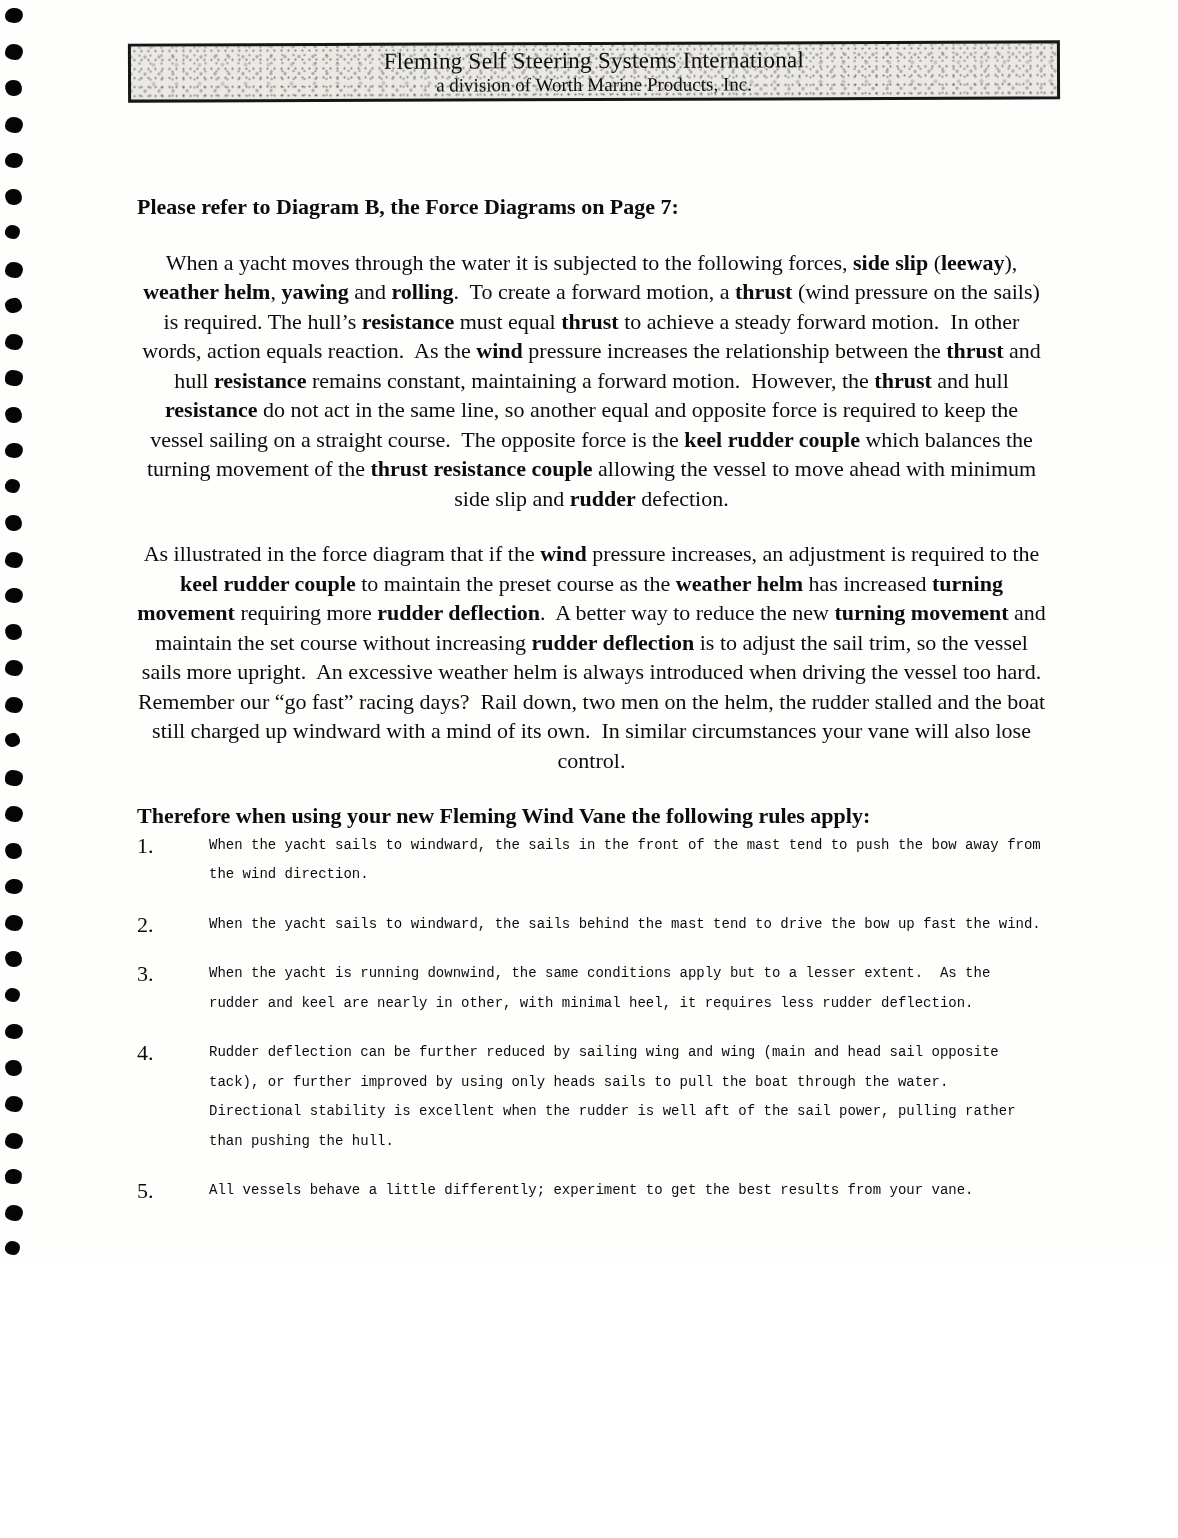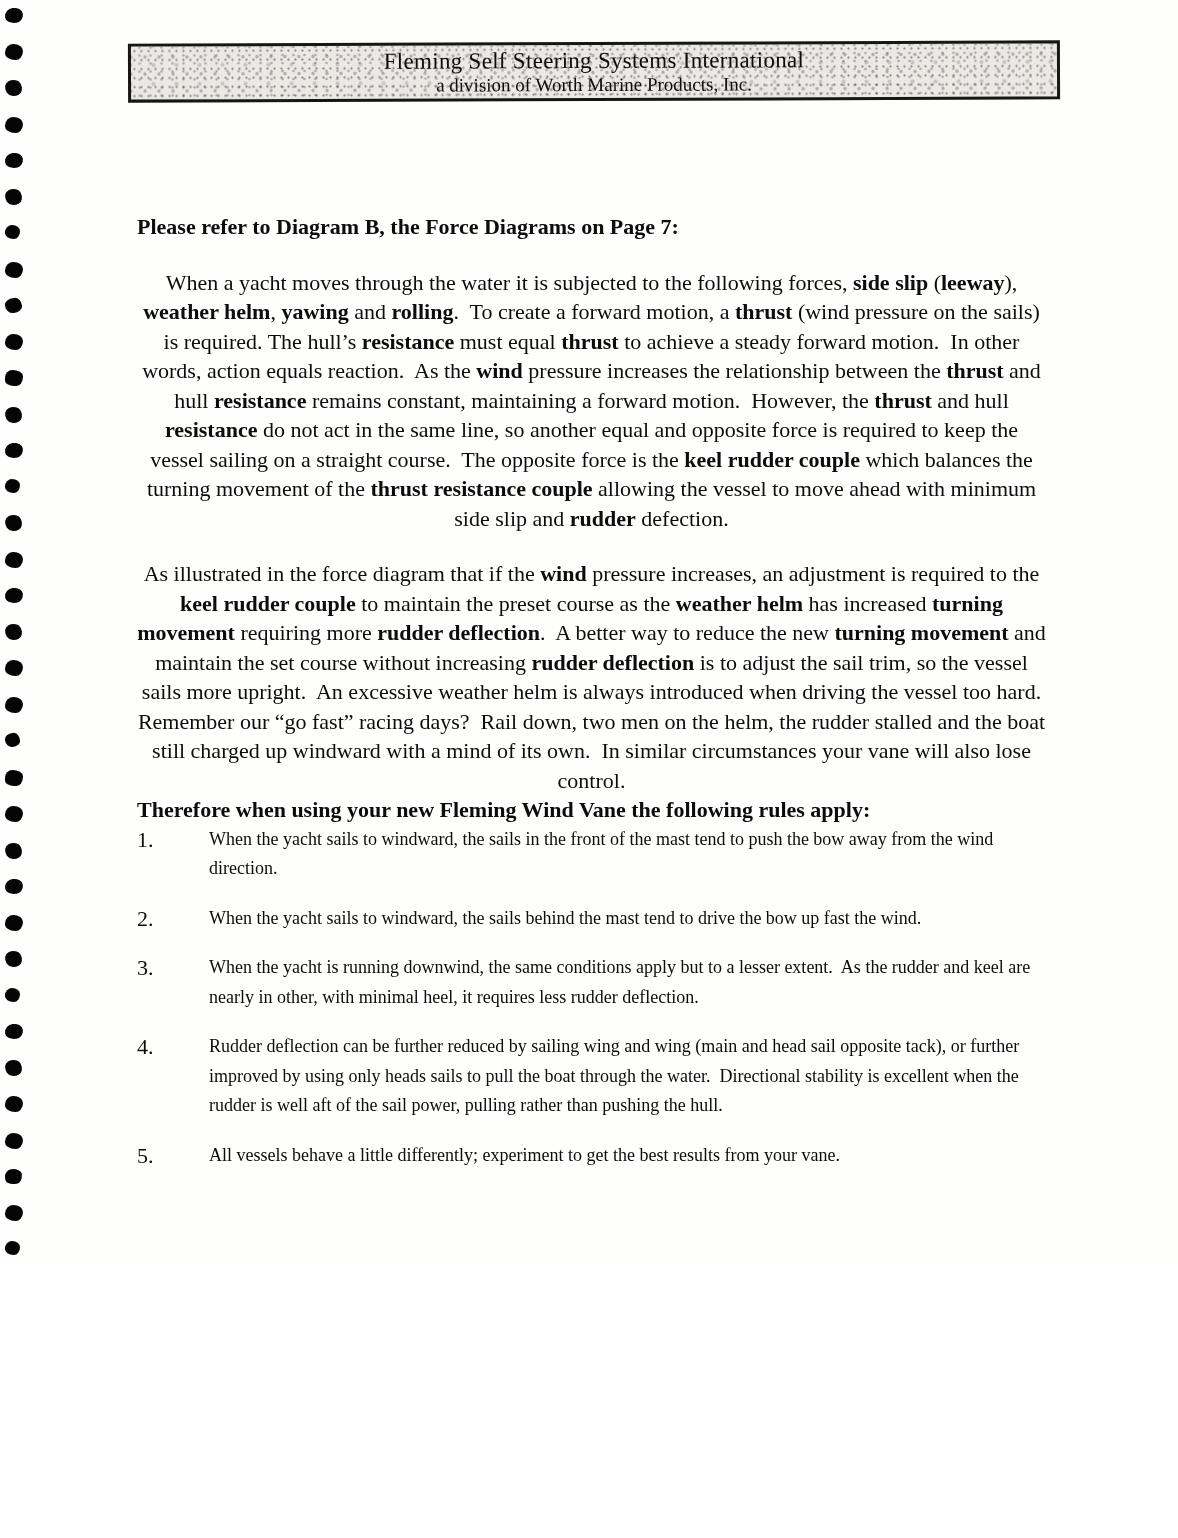--- a/index.html
+++ b/index.html
@@ -42,35 +42,35 @@
     transform:rotate(-0.2deg);
     display:flex; flex-direction:column; justify-content:center;
   }
   .header-line1 { font-size:23px; line-height:26px; letter-spacing:.3px; }
   .header-line2 { font-size:19px; line-height:22px; }
 
   .content { position:absolute; left:137px; top:156px; width:909px; }
 
   .doc-title { font-size:26px; line-height:30px; letter-spacing:.4px; font-weight:400; margin:0; }
 
-  .subtitle { margin-top:56px; font-size:22px; line-height:29.5px; font-weight:bold; }
+  .subtitle { margin-top:36px; font-size:22px; line-height:29.5px; font-weight:bold; }
 
   .para {
     margin-top:26px; font-size:22px; line-height:29.5px;
     white-space:pre-wrap; text-align:center;
   }
   .b { font-weight:bold; }
 
-  .rules-heading { font-size:22px; line-height:29.5px; font-weight:bold; }
+  .rules-heading { margin-top:26px; font-size:22px; line-height:29.5px; font-weight:bold; }
 
   .rules-list { margin:0; padding:0; }
   .rule-row { display:flex; margin-top:0; margin-bottom:20px; }
   .rule-row:first-child { margin-top:0; }
   .rule-num  { flex:0 0 72px; font-size:22px; line-height:29.5px; }
-  .rule-text { flex:1; font-size:18px; line-height:29.5px; white-space:pre-wrap; }
+  .rule-text { flex:1; font-size:14px; line-height:29.5px; white-space:pre-wrap;font-family:Liberation Mono, monospace; }
 
   .footer-box {
     position:absolute; left:128px; top:1352px; width:936px; height:54px;
     border:3px solid #161616;
     transform:rotate(-0.3deg);
     display:flex; align-items:center; justify-content:center;
   }
   .footer-label { font-size:17px; letter-spacing:.5px; }
 </style>
 </head>

